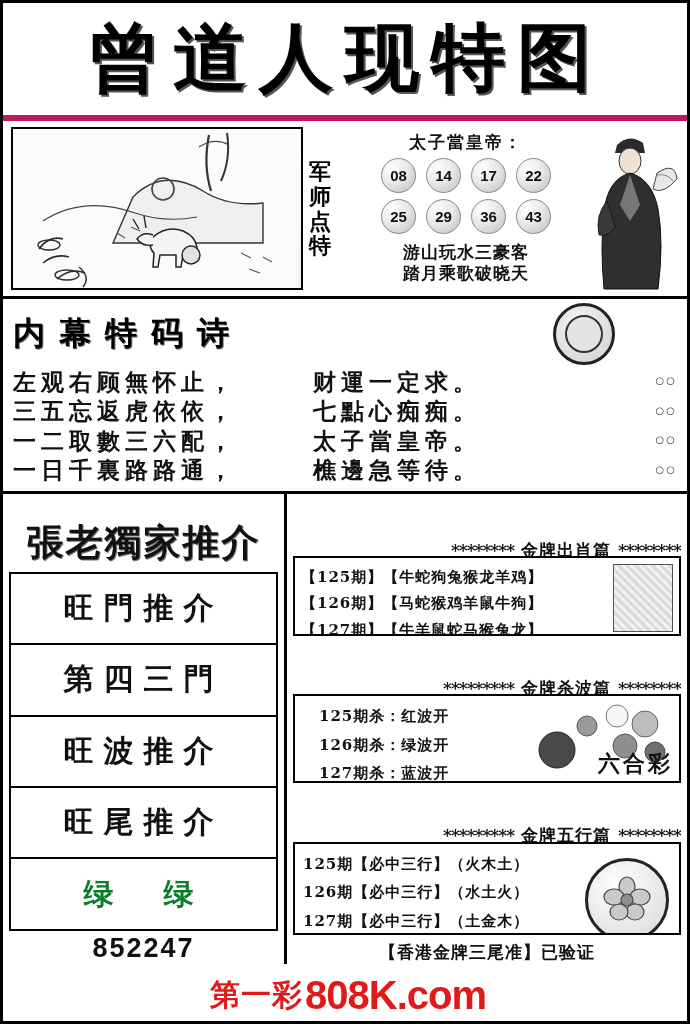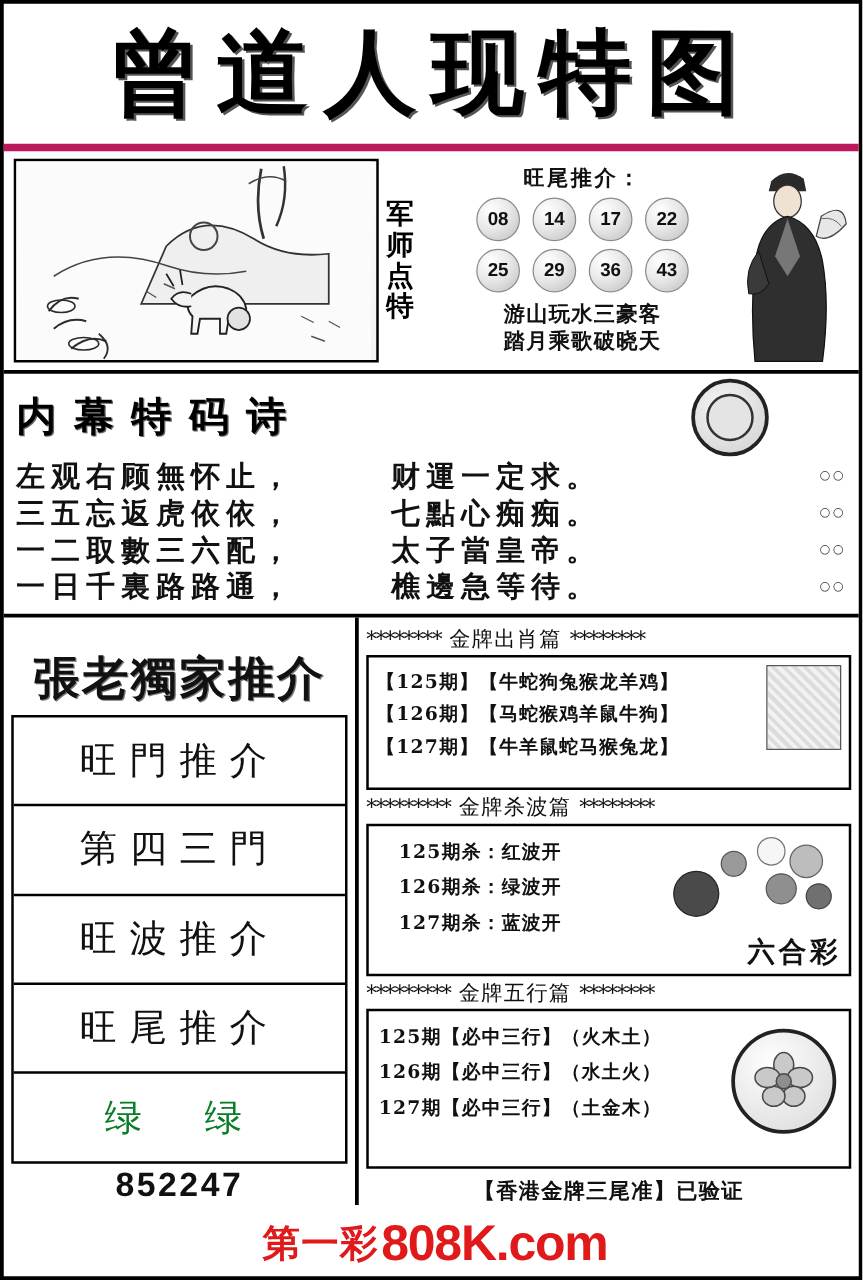--- a/index.html
+++ b/index.html
@@ -203,21 +203,21 @@
     display: flex;
     flex-direction: column;
   }
   .zhang-row {
     flex: 1;
     border-bottom: 2px solid #000;
     display: flex;
     align-items: center;
     justify-content: center;
     font-family: "DejaVu Serif", serif;
-    font-weight: normal;
+    font-weight: bold;
     font-size: 30px;
     letter-spacing: 10px;
   }
   .zhang-row:last-child { border-bottom: none; }
   .zhang-row.green { color: #0a7d27; }
   .lucky-num {
     text-align: center;
     font-family: "Liberation Sans", sans-serif;
     font-weight: bold;
     font-size: 27px;
@@ -226,28 +226,29 @@
   }
 
   .col-right {
     flex: 1;
     box-sizing: border-box;
     padding: 4px 6px 0 6px;
     display: flex;
     flex-direction: column;
   }
   .sec-banner {
-    text-align: left;
-    font-family: "DejaVu Serif", serif;
-    font-weight: normal;
+    text-align: right;
+    font-family: "DejaVu Serif", serif;
+    font-weight: bold;
     font-size: 17px;
     letter-spacing: 1px;
     padding: 2px 0;
     white-space: nowrap;
     overflow: hidden;
+    margin-top: 39px;
   }
   .sec-banner .stars { letter-spacing: -1px; }
   .sec-box {
     border: 2px solid #000;
     padding: 6px 6px;
     position: relative;
     overflow: hidden;
   }
   .sec-box.a { height: 96px; }
   .sec-box.b { height: 110px; }
@@ -377,21 +378,21 @@
 
         <g stroke="#555" stroke-width="1.1" fill="none">
           <path d="M104 104 l8 5 M118 98 l9 4 M228 124 l10 5 M236 140 l11 4 M250 128 l9 5"></path>
         </g>
       </svg>
     </div>
 
     <div class="hero-vert">军师点特</div>
 
     <div class="hero-codes">
-      <div class="codes-title">旺尾推介：</div>
+      <div class="codes-title">太子當皇帝：</div>
       <div class="ball-row">
         <div class="ball">08</div>
         <div class="ball">14</div>
         <div class="ball">17</div>
         <div class="ball">22</div>
       </div>
       <div class="ball-row">
         <div class="ball">25</div>
         <div class="ball">29</div>
         <div class="ball">36</div>

